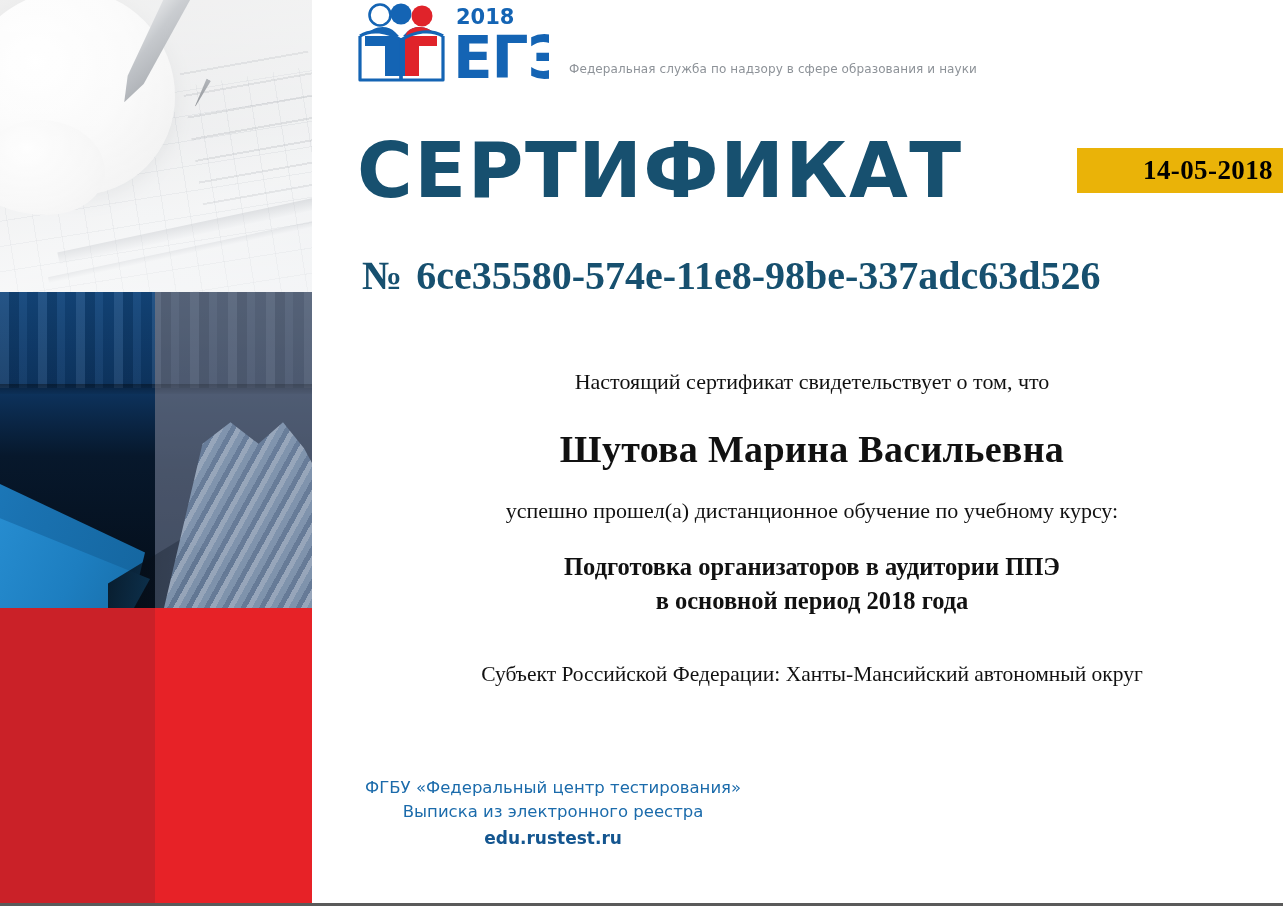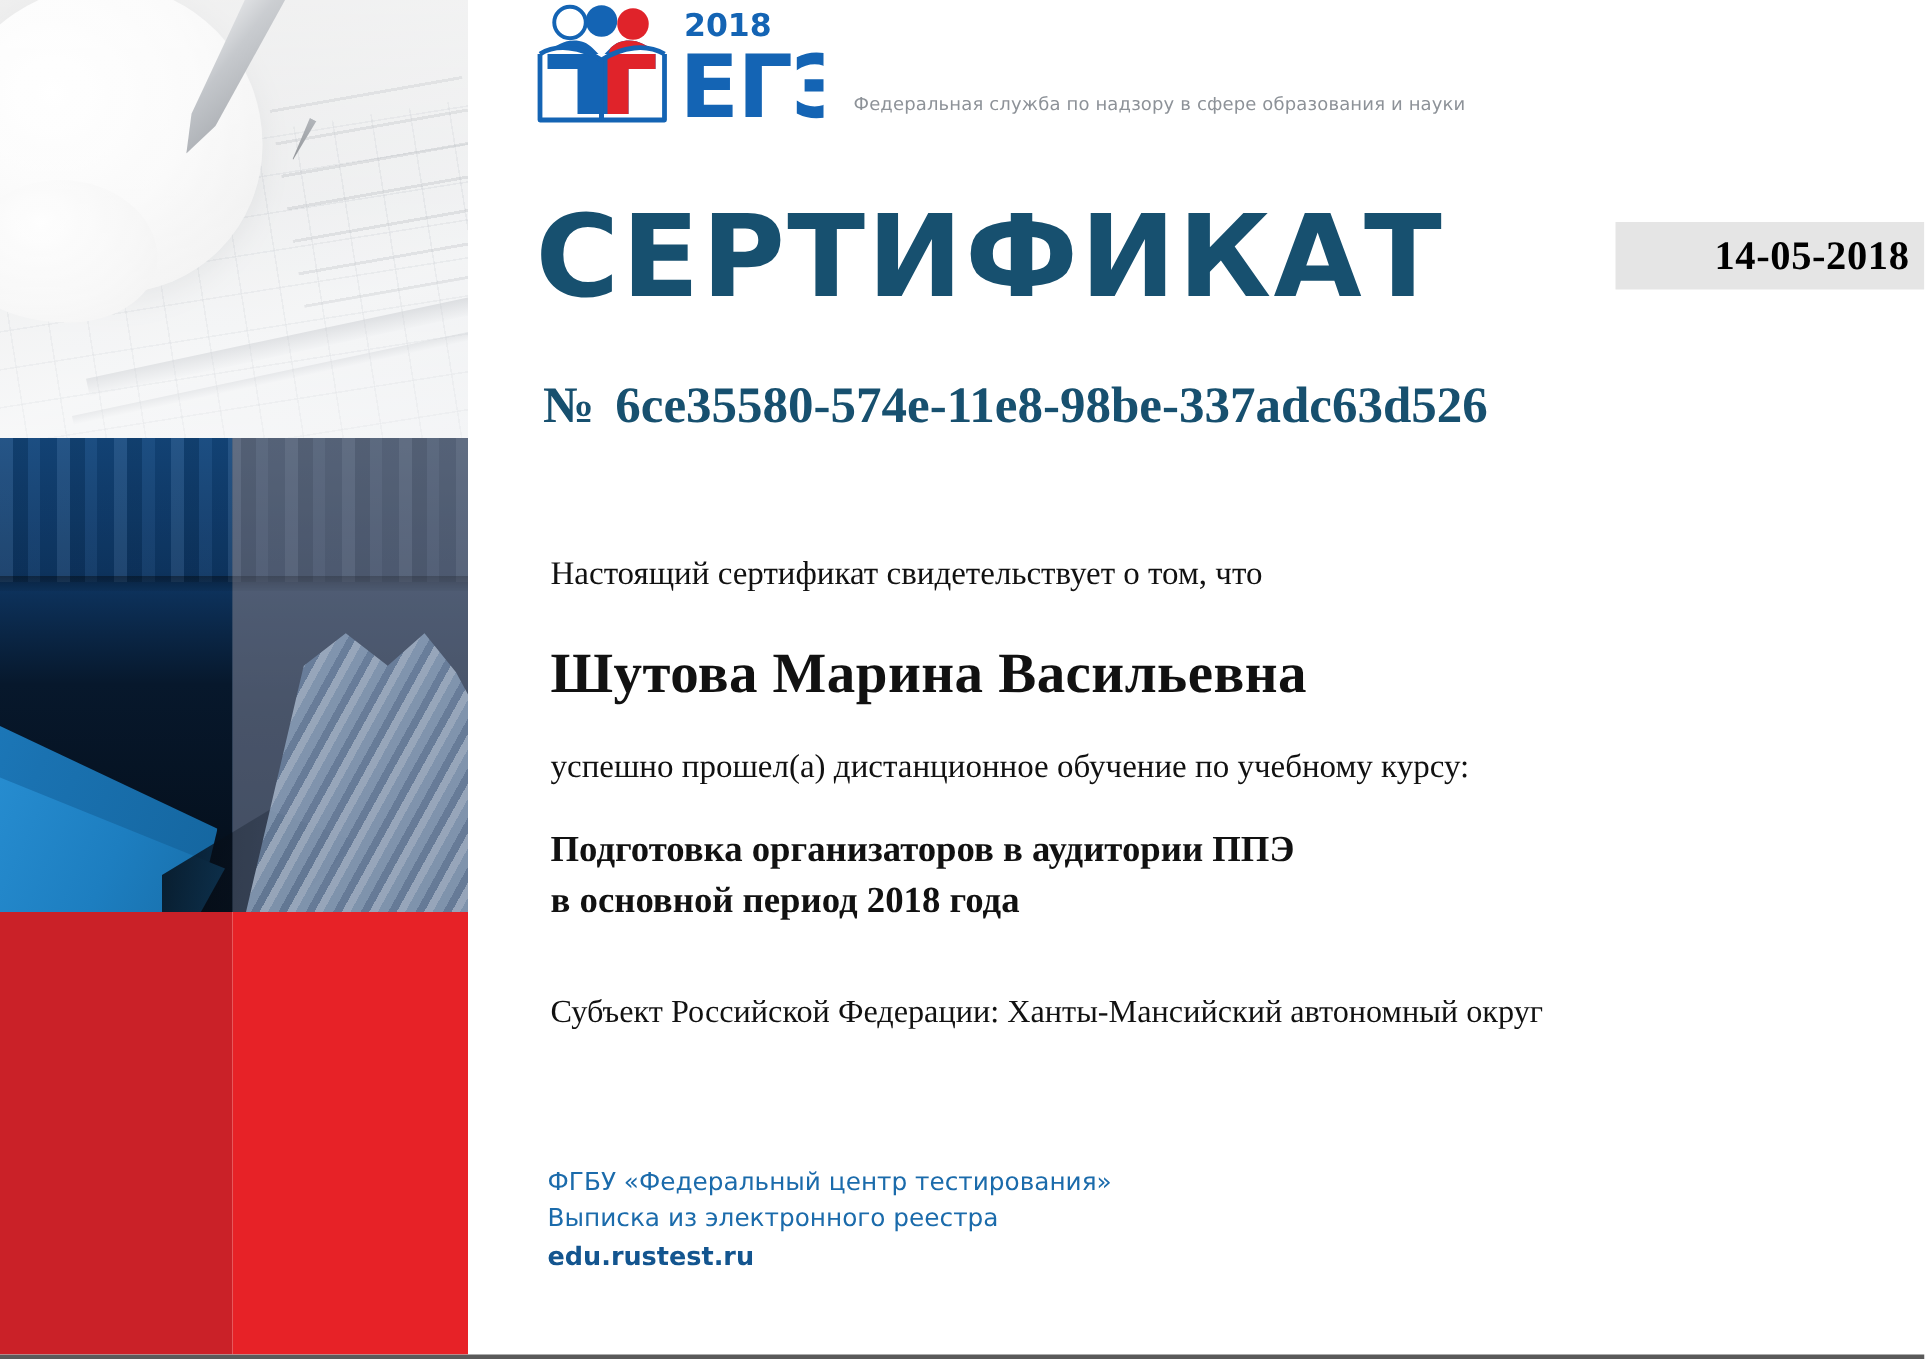--- a/index.html
+++ b/index.html
@@ -205,21 +205,21 @@
   .panel-red .red-right {
     position: absolute; left: 155px; top: 0;
     width: 157px; height: 295px;
     background: #e72227;
   }
 
   
   .content {
     position: absolute;
     left: 312px; top: 0;
-    width: 971px; height: 906px;
+    width: 971px; height: 906px; text-align: center;
   }
 
   
   .header {
     position: absolute;
     left: 45px; top: 2px;
     display: flex;
     align-items: center;
   }
   .logo {
@@ -237,21 +237,21 @@
     letter-spacing: 0.1px;
   }
 
   
   .date-badge {
     position: absolute;
     left: 765px;
     top: 148px;
     width: 206px;
     height: 45px;
-    background: #e5e5e5;
+    background: #eab308;
     color: #000000;
     font-family: "Liberation Serif", serif;
     font-weight: bold;
     font-size: 27px;
     display: flex;
     align-items: center;
     justify-content: flex-end;
     padding-right: 10px;
     box-sizing: border-box;
     letter-spacing: 0.4px;
@@ -268,21 +268,21 @@
     color: #17506f;
     line-height: 1;
   }
 
   .cert-number {
     position: absolute;
     left: 50px;
     top: 252px;
     font-family: "Liberation Serif", serif;
     font-weight: bold;
-    font-size: 34px;
+    font-size: 40px;
     color: #17506f;
     white-space: nowrap;
   }
   .cert-number .no-sign { margin-right: 14px; }
 
   .body-text {
     position: absolute;
     left: 55px;
     top: 368px;
     width: 890px;

